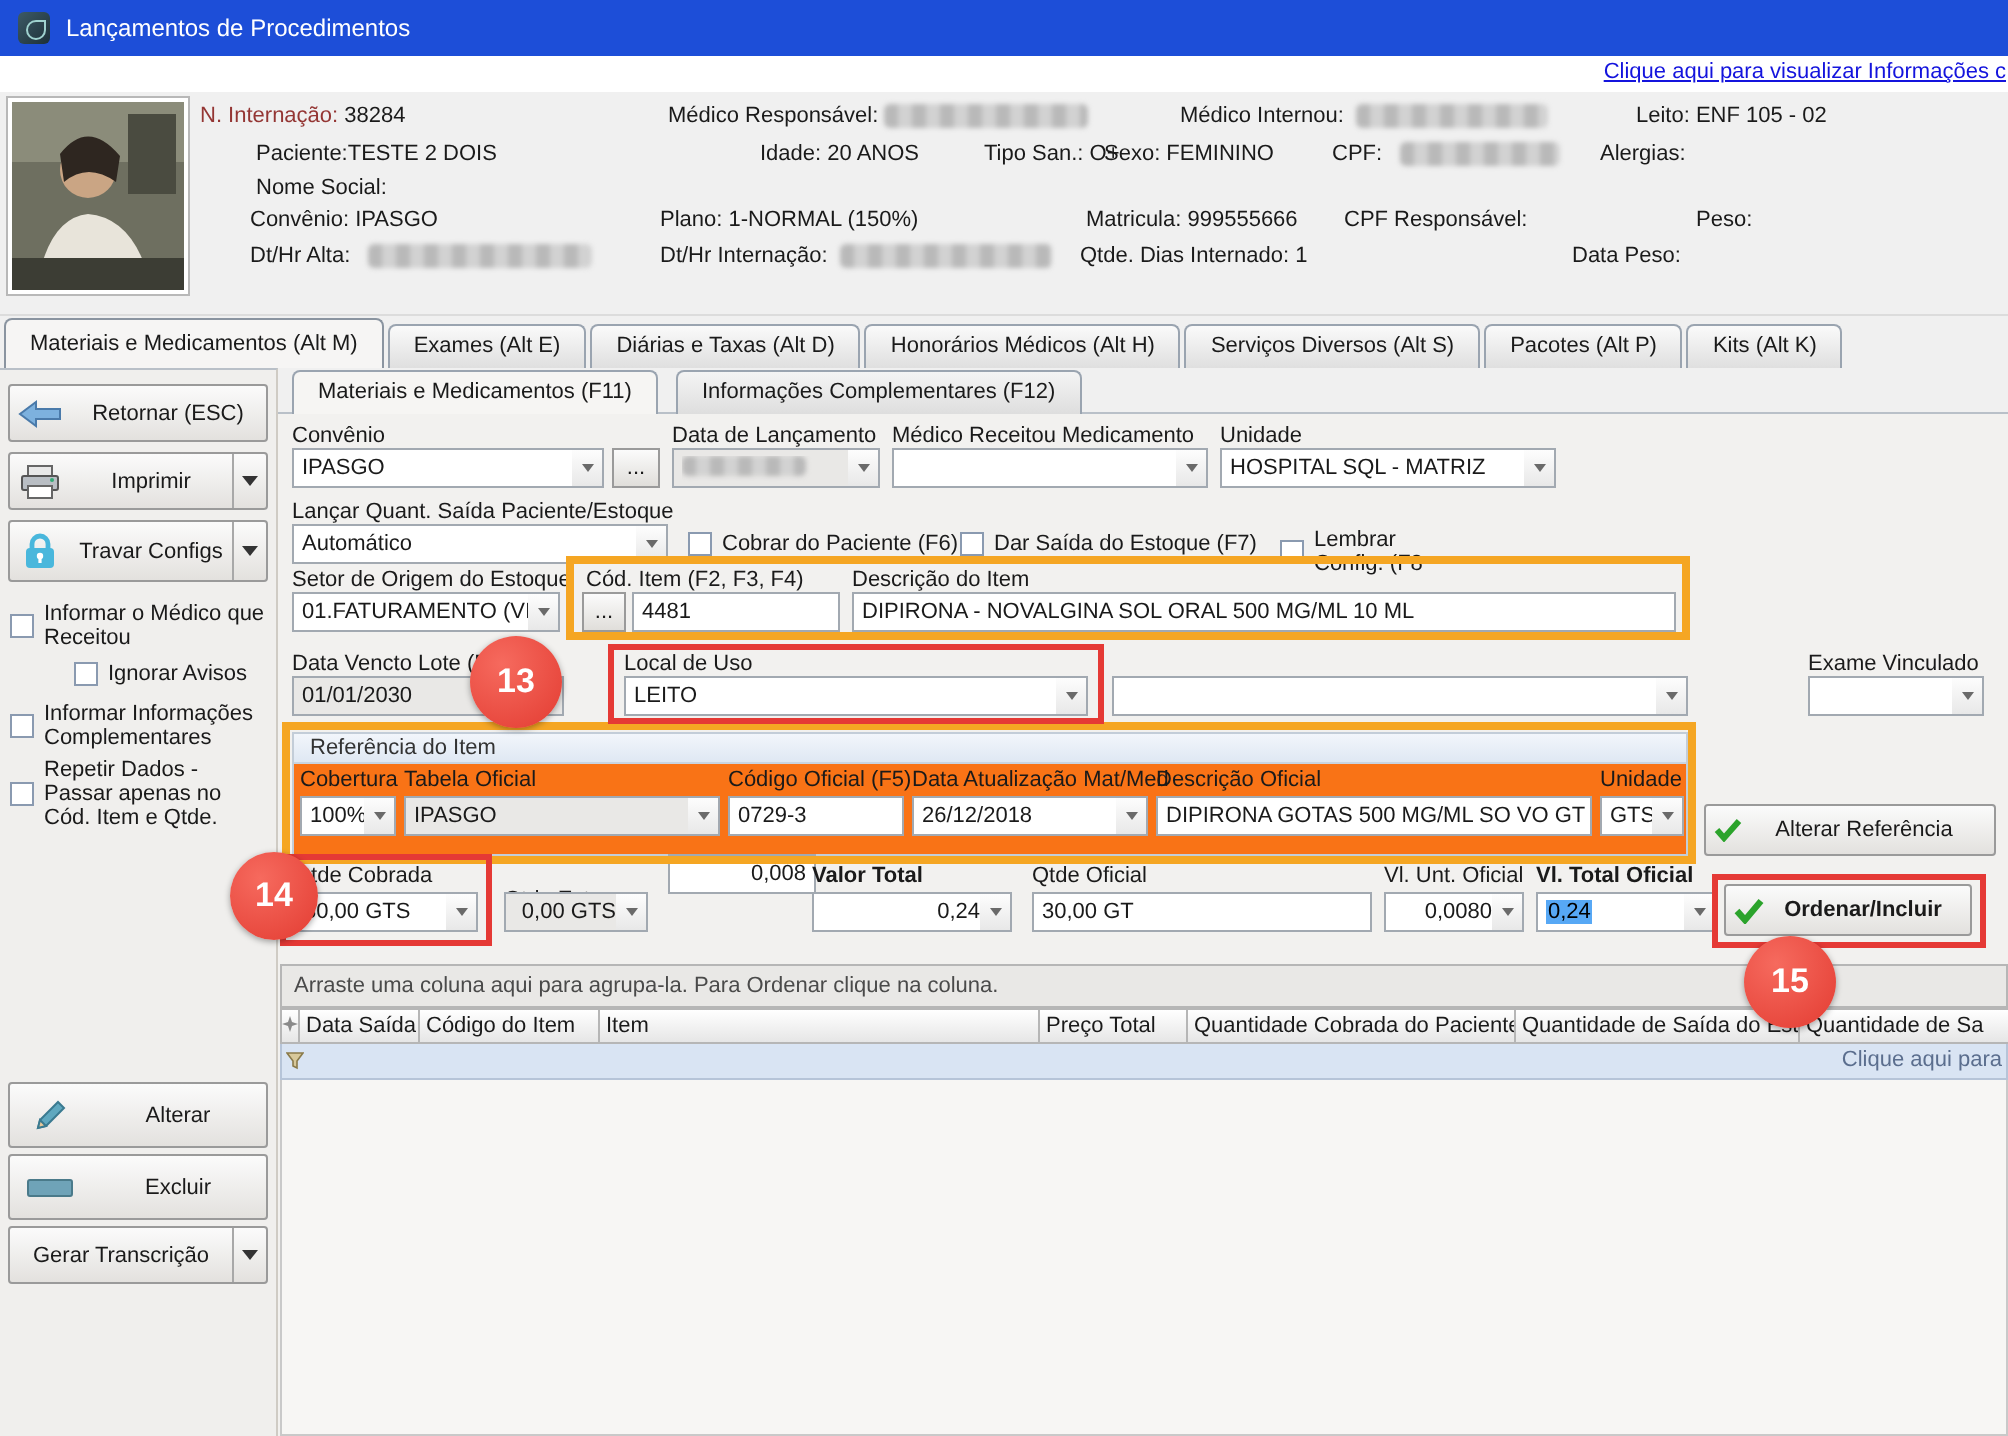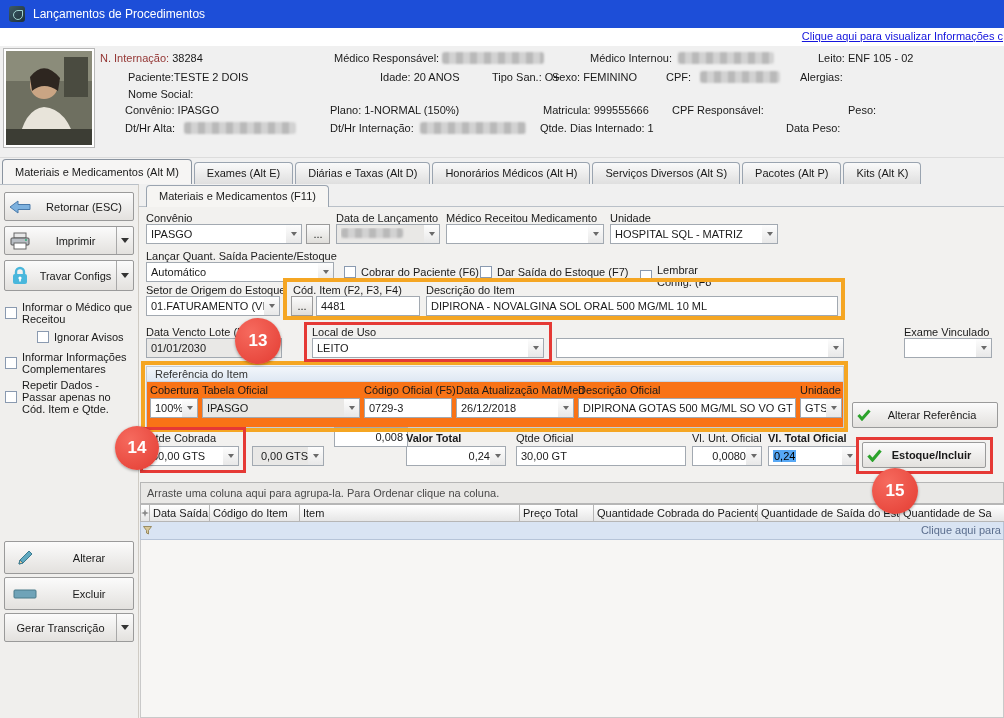--- a/index.html
+++ b/index.html
@@ -218,20 +218,21 @@
   </div>
   <div class="a btn3d" style="left:4px;top:613px;width:130px;height:29px;">
     <span class="cap">Gerar Transcrição</span>
     <span class="split">
         <span class="tri"></span>
       </span>
   </div>
 
   <div class="a page"></div>
   <div class="a itab active" style="left:146px;top:185px;">Materiais e Medicamentos (F11)</div>
+  <div class="a itab" style="left:338px;top:185px;">Informações Complementares (F12)</div>
 
   <div class="a lbl" style="left:146px;top:212px;">Convênio</div>
   <div class="a combo" style="left:146px;top:224px;width:156px;">
     <span class="val">IPASGO</span>
       <span class="dbtn">
         <span class="tri"></span>
       </span>
   </div>
   <div class="a smallbtn" style="left:306px;top:224px;width:24px;">...</div>
   <div class="a lbl" style="left:336px;top:212px;">Data de Lançamento</div>
@@ -395,21 +396,21 @@
     <span class="dbtn">
         <span class="tri"></span>
       </span>
   </div>
   <div class="a btn3d" style="left:862px;top:442px;width:124px;height:26px;padding:0 4px;">
     <span class="icon">
       <svg width="15" height="13" viewBox="0 0 15 13">
           <path d="M1.5 6.5 L5.5 11 L13.5 1.5" fill="none" stroke="#2ba32b" stroke-width="3.2"></path>
         </svg>
     </span>
-    <span class="cap bold">Estoque/Incluir</span>
+    <span class="cap bold">Ordenar/Incluir</span>
   </div>
 
   <div class="a groupbar" style="left:140px;top:482px;width:864px;height:22px;">
     <span>Arraste uma coluna aqui para agrupa-la. Para Ordenar clique na coluna.</span>
   </div>
   <div class="a ghead" style="left:140px;top:504px;width:864px;">
     <div class="gcell" style="width:10px;padding:0;">
       <svg width="8" height="8" viewBox="0 0 8 8">
           <path d="M4 0 L5 3 L8 4 L5 5 L4 8 L3 5 L0 4 L3 3 Z" fill="#8a8a8a"></path>
         </svg>

